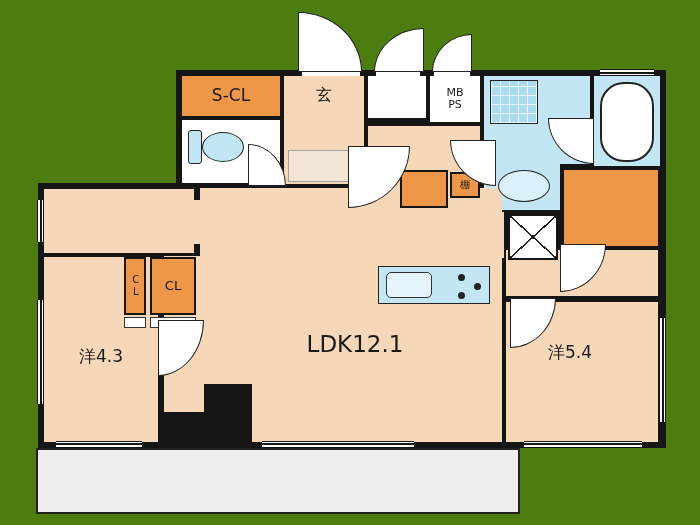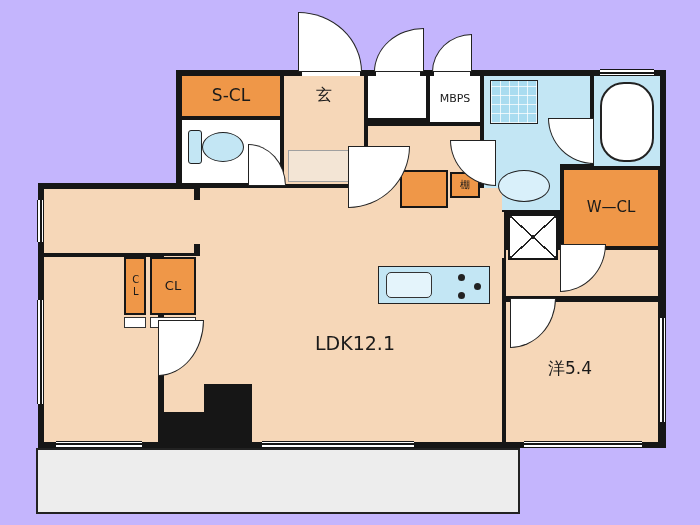--- a/index.html
+++ b/index.html
@@ -1,16 +1,16 @@
 <!DOCTYPE html>
 <html><head>
 <meta charset="utf-8">
 <style>
   html,body{margin:0;padding:0;background:#fff;}
-  #canvas{position:relative;width:700px;height:525px;background:#c4b5fd;overflow:hidden;
+  #canvas{position:relative;width:700px;height:525px;background:#4d7c0f;overflow:hidden;
           font-family:"DejaVu Sans","Liberation Sans",sans-serif;color:#1a1a1a;}
   .abs{position:absolute;}
   .wall{background:#161616;}
   .room{background:#f6d7b8;}
   .closet{background:#ef9748;}
   .water{background:#c3e6f4;}
   .white{background:#ffffff;}
   .b2{border:2px solid #161616;box-sizing:border-box;}
   .b15{border:1.5px solid #222;box-sizing:border-box;}
   .b1{border:1px solid #333;box-sizing:border-box;}
@@ -97,24 +97,24 @@
   <div class="abs arc" style="left:450px;top:140px;width:46px;height:46px;border-radius:0 0 0 100%;"></div>
   <div class="abs arc" style="left:548px;top:118px;width:46px;height:46px;border-radius:0 0 0 100%;"></div>
   <div class="abs arc" style="left:560px;top:244px;width:46px;height:48px;border-radius:0 0 100% 0;"></div>
   <div class="abs arc" style="left:158px;top:320px;width:46px;height:56px;border-radius:0 0 100% 0;"></div>
   <div class="abs arc" style="left:510px;top:298px;width:46px;height:50px;border-radius:0 0 100% 0;"></div>
 
   <div class="abs" style="left:36px;top:448px;width:484px;height:66px;background:#ededed;border:2px solid #222;box-sizing:border-box;"></div>
 
   <div class="abs lbl" style="left:182px;top:76px;width:98px;height:40px;font-size:17px;">S-CL</div>
   <div class="abs lbl" style="left:284px;top:80px;width:80px;height:30px;font-size:16px;">玄</div>
-  <div class="abs lbl" style="left:430px;top:78px;width:50px;height:42px;flex-direction:row;font-size:11px;">
+  <div class="abs lbl" style="left:430px;top:78px;width:50px;height:42px;flex-direction:column;font-size:11px;">
     <span>MB</span>
     <span>PS</span>
   </div>
-  <div class="abs lbl" style="left:564px;top:170px;width:94px;height:76px;font-size:15px;">W—CL</div>
   <div class="abs lbl" style="left:450px;top:172px;width:30px;height:26px;font-size:10px;">棚</div>
   <div class="abs lbl vert" style="left:124px;top:257px;width:22px;height:58px;font-size:10px;">CL</div>
   <div class="abs lbl" style="left:150px;top:257px;width:46px;height:58px;font-size:13px;">CL</div>
-  <div class="abs lbl" style="left:240px;top:326px;width:230px;height:36px;font-size:19px;">LDK12.1</div>
-  <div class="abs lbl" style="left:506px;top:336px;width:128px;height:34px;font-size:17px;margin-top:16px;">洋5.4</div>
+  <div class="abs lbl" style="left:44px;top:340px;width:114px;height:34px;font-size:17px;">洋4.3</div>
+  <div class="abs lbl" style="left:240px;top:326px;width:230px;height:36px;font-size:23px;">LDK12.1</div>
+  <div class="abs lbl" style="left:506px;top:336px;width:128px;height:34px;font-size:17px;">洋5.4</div>
 
 </div>
 
 </body></html>

